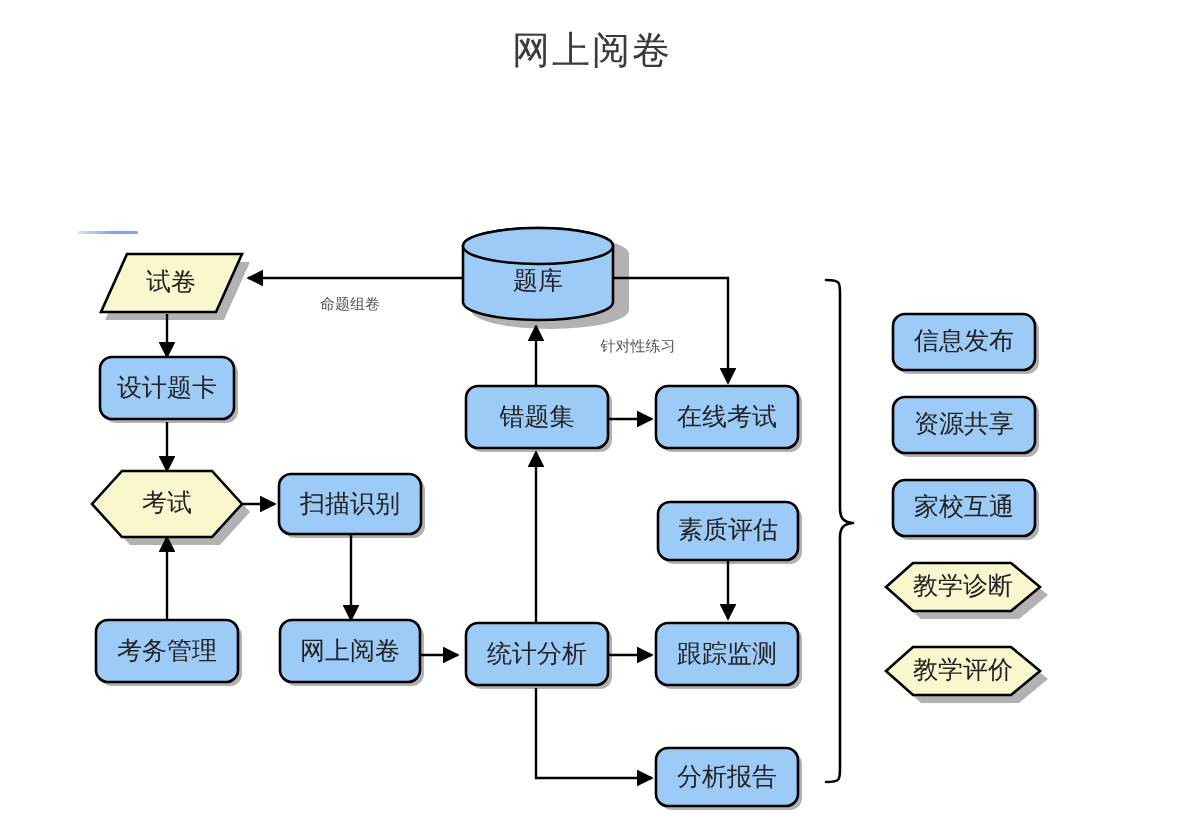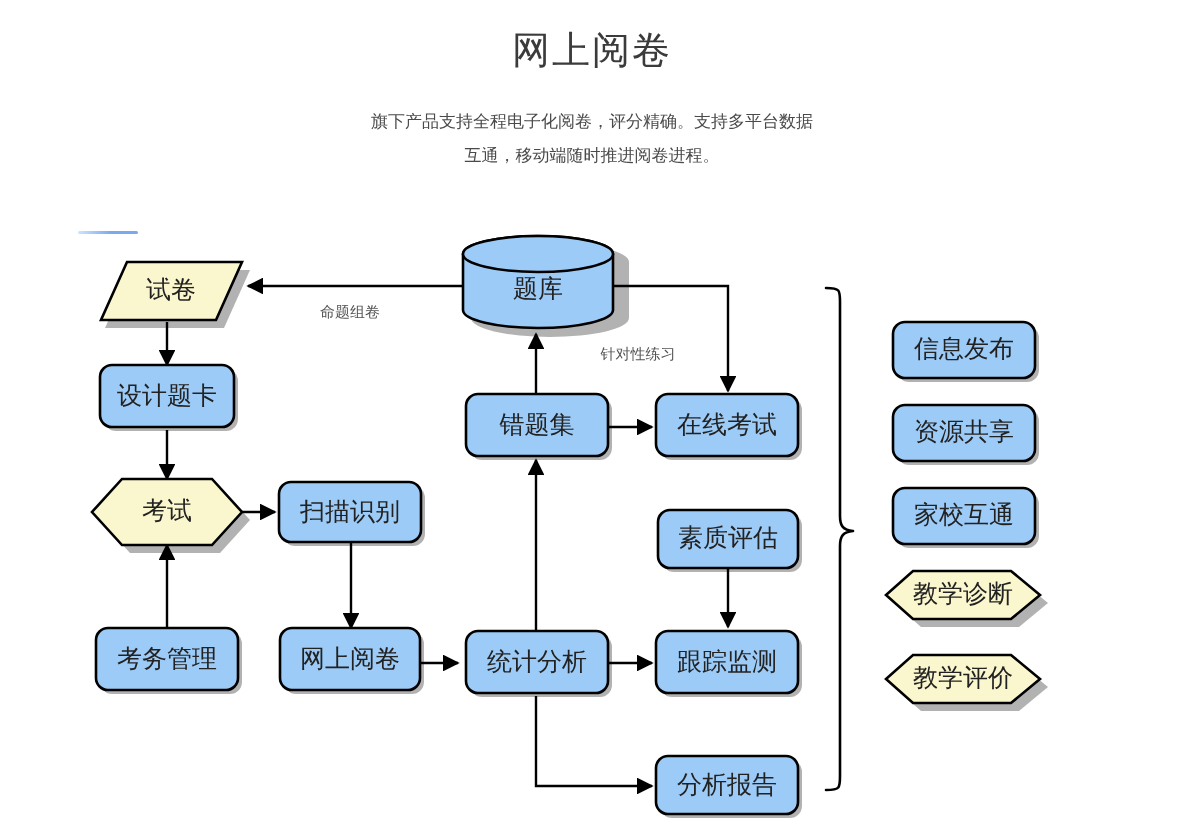--- a/index.html
+++ b/index.html
@@ -46,21 +46,21 @@
     left: 78px;
     top: 231px;
     width: 60px;
     height: 3px;
     background: linear-gradient(to right, #cfe4fb 0%, #7aa9f2 55%, #7aa9f2 100%);
     border-radius: 2px;
   }
   .diagram-wrap {
     position: absolute;
     left: 0;
-    top: 228px;
+    top: 220px;
     width: 1072px;
     height: 599px;
   }
   svg.flow {
     display: block;
     width: 1184px;
     height: 599px;
   }
   .node-label {
     font-family: "Liberation Sans", "DejaVu Sans", sans-serif;
@@ -102,24 +102,20 @@
     fill: rgba(0,0,0,0.30);
   }
 </style>
 </head>
 <body>
 
 <div class="page">
 
   <div class="header">
     <h1 class="page-title">网上阅卷</h1>
-    <div class="subtitle">
-      <div>旗下产品支持全程电子化阅卷，评分精确。支持多平台数据</div>
-      <div>互通，移动端随时推进阅卷进程。</div>
-    </div>
   </div>
 
   <div class="accent-rule"></div>
 
   <div class="diagram-wrap">
     <svg class="flow" viewBox="0 0 1184 599" xmlns="http://www.w3.org/2000/svg">
       <defs>
         <marker id="arrow" viewBox="0 0 10 10" refX="9" refY="5" markerWidth="7" markerHeight="7" orient="auto-start-reverse">
           <path d="M 0 0 L 10 5 L 0 10 z" fill="#000000"></path>
         </marker>

